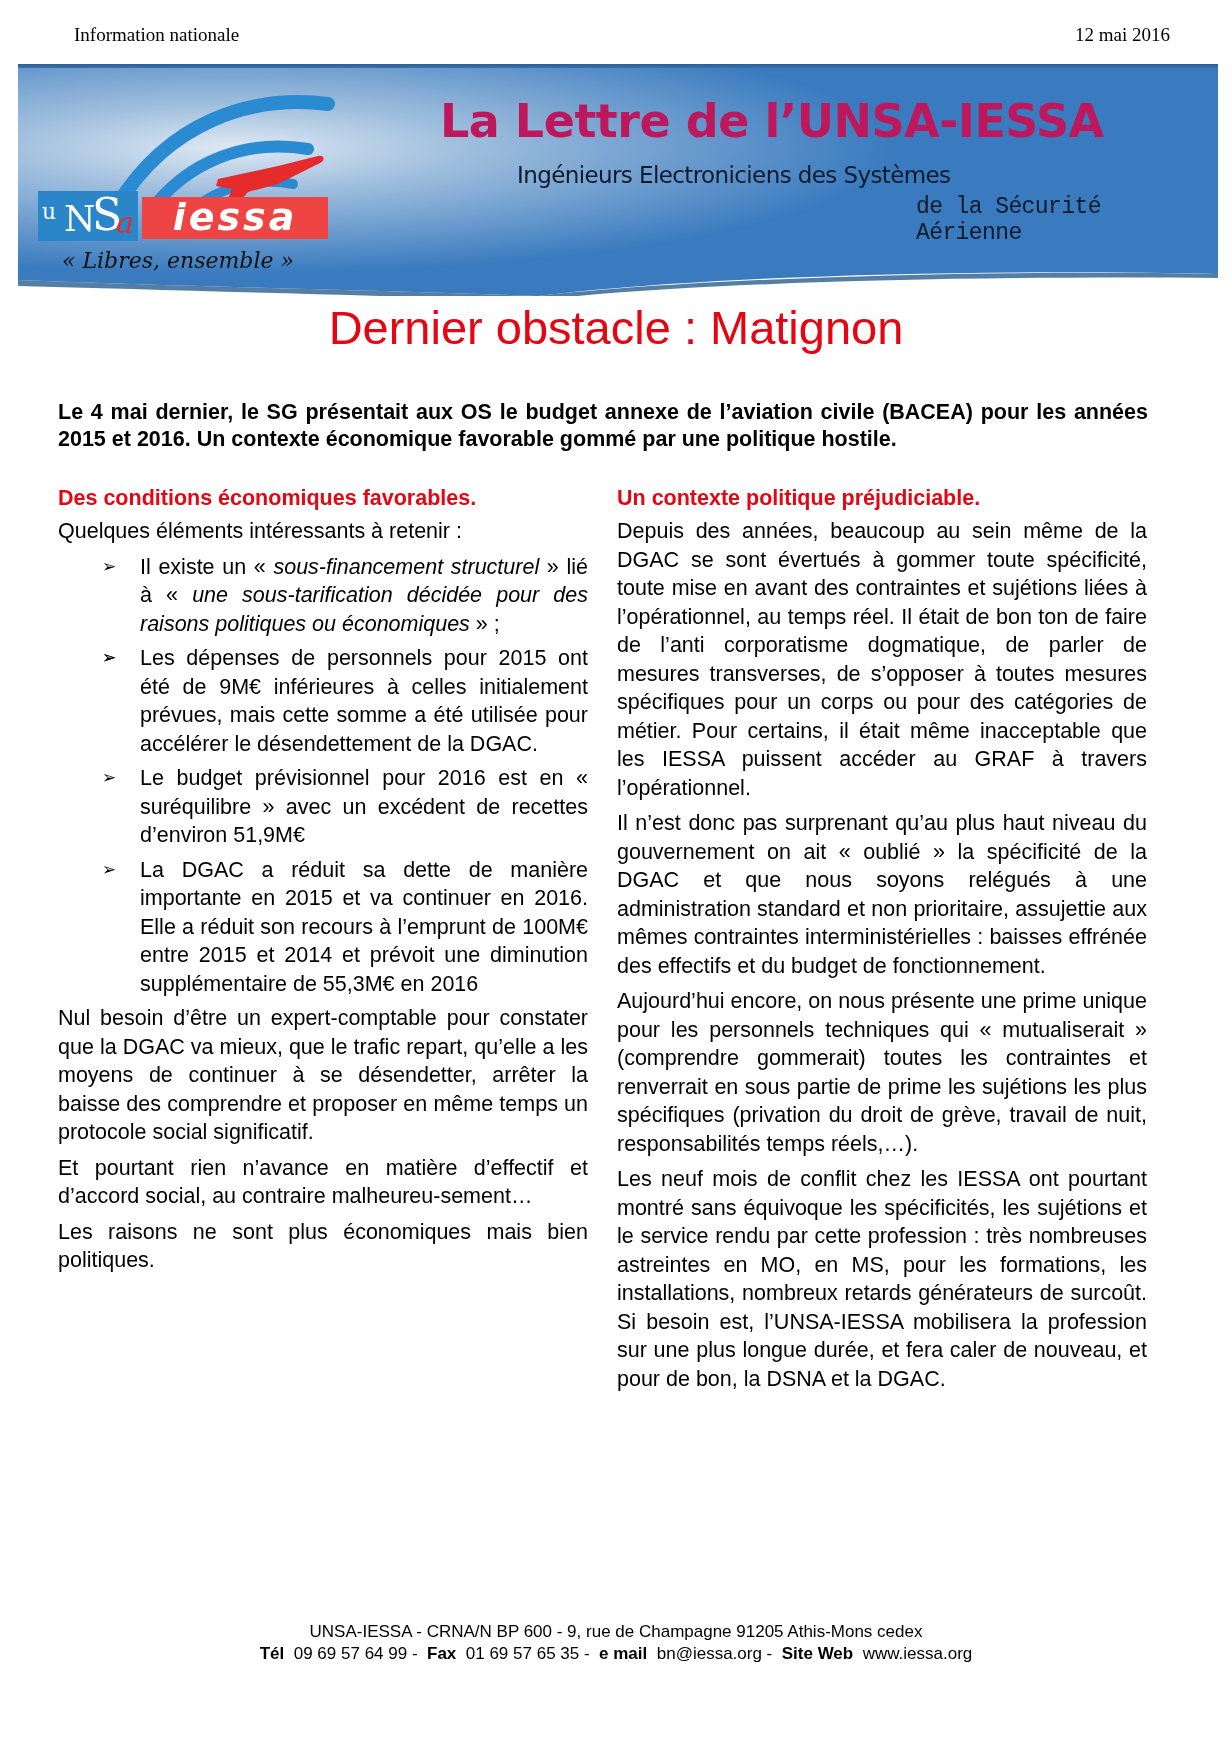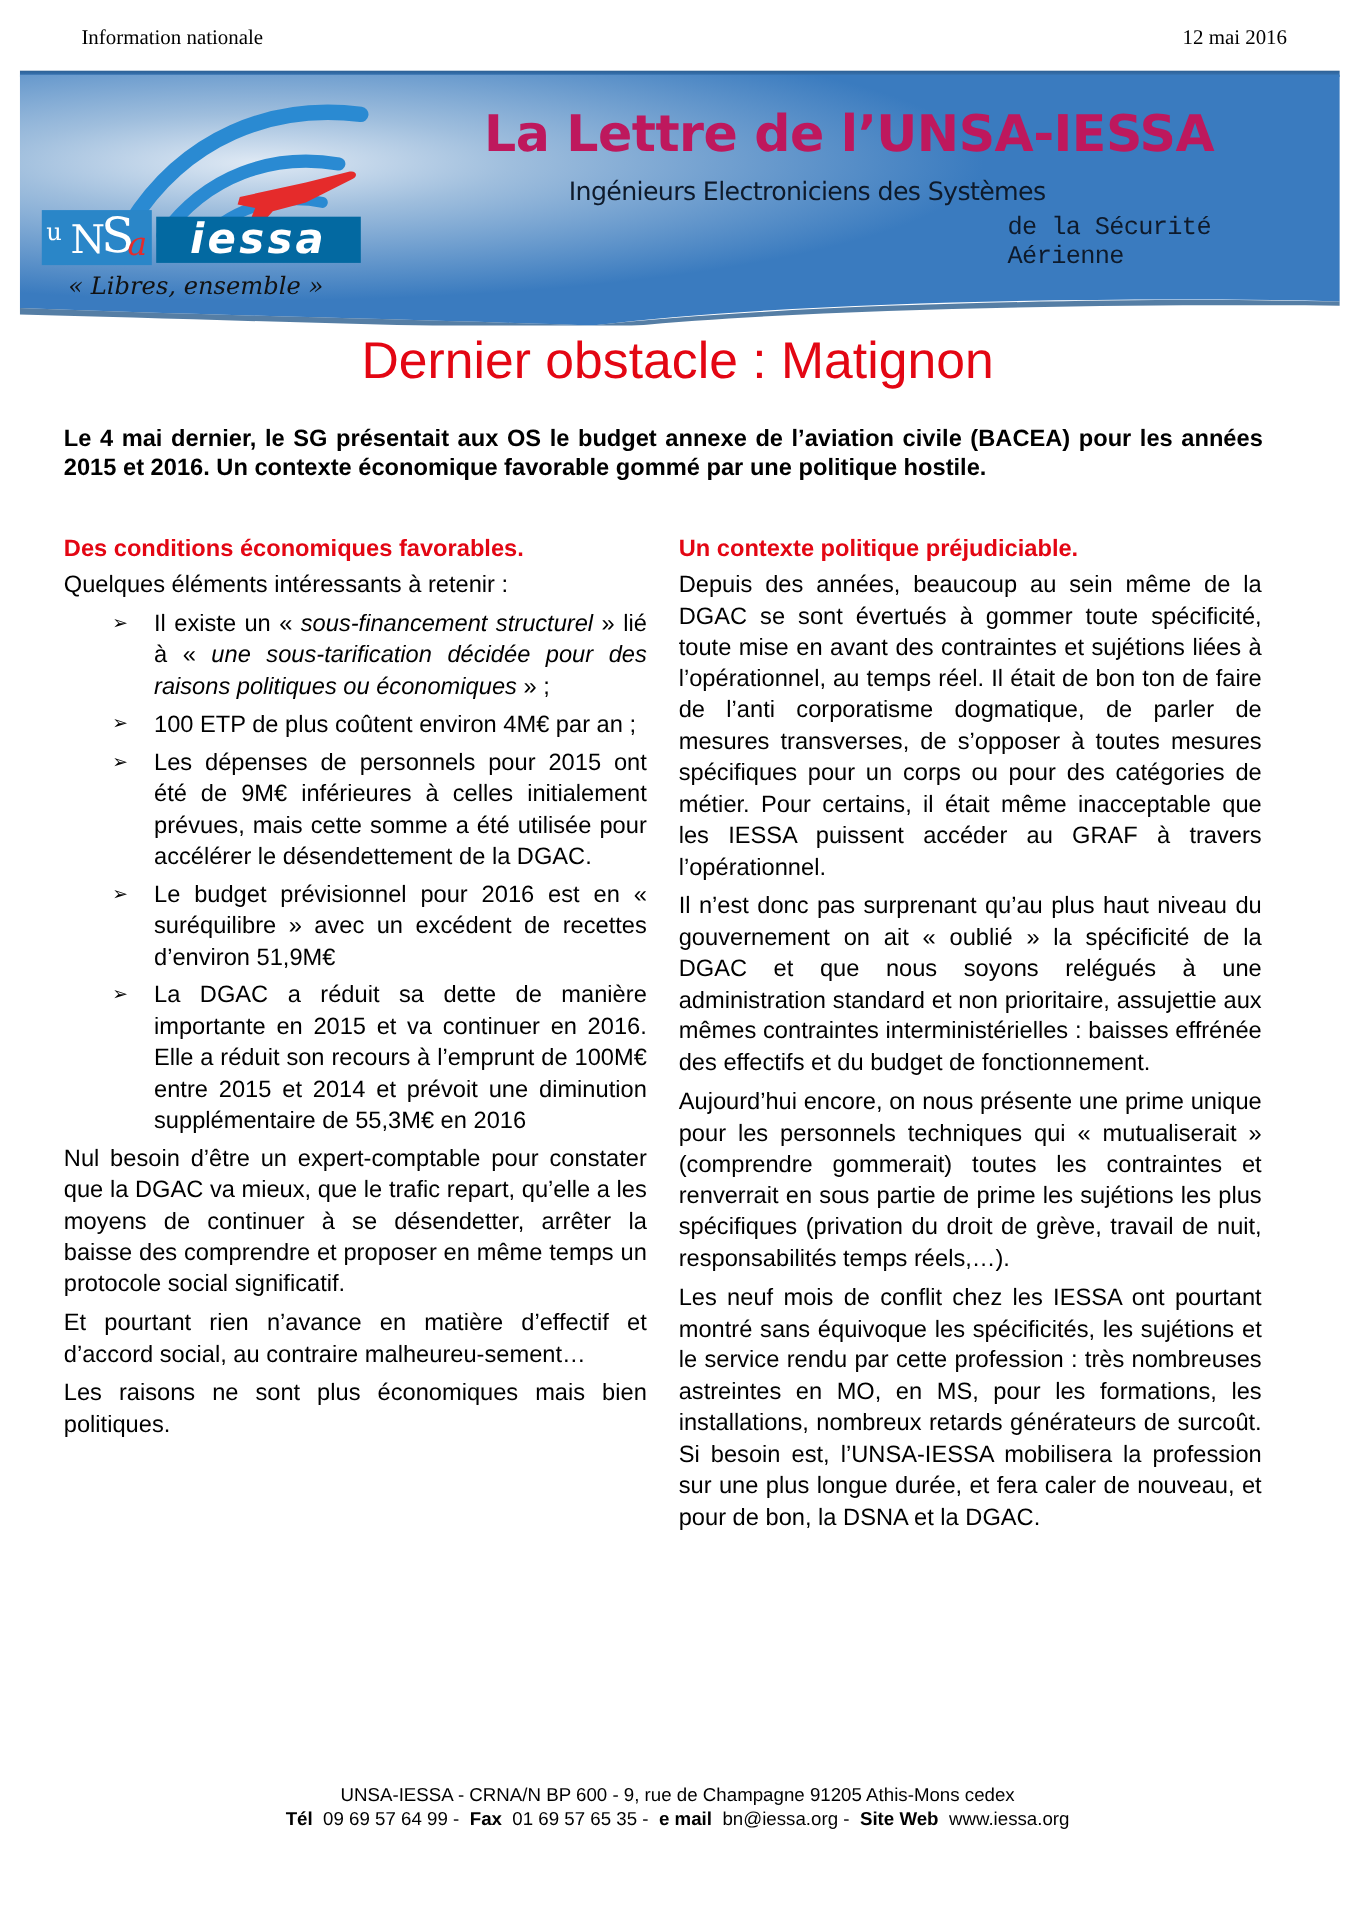--- a/index.html
+++ b/index.html
@@ -10,28 +10,28 @@
   .banner { position:absolute; left:18px; top:64px; width:1200px; height:232px; }
   .banner svg { position:absolute; left:0; top:0; }
   .letter-title { position:absolute; left:440px; top:95px; font-size:46px; font-weight:bold;
                   color:#be185d; letter-spacing:-0.5px; font-family:"DejaVu Sans", sans-serif; }
   .subtitle1 { position:absolute; left:517px; top:162px; font-size:23px; color:#0e1a2b;
                font-family:"DejaVu Sans", sans-serif; letter-spacing:-0.6px; }
   .subtitle2 { position:absolute; left:916px; top:194px; font-size:23px; color:#0e1a2b;
                font-family:Liberation Mono, monospace; letter-spacing:-0.6px; }
   .logo-unsa { position:absolute; left:64px; top:192px; width:100px; height:50px; background:#2a86c8; }
   .logo-unsa span { position:absolute; color:#fff; font-family:"DejaVu Serif", serif; }
-  .logo-iessa { position:absolute; left:156px; top:198px; width:186px; height:42px; background:#0369a1;
+  .logo-iessa { position:absolute; left:156px; top:198px; width:186px; height:42px; background:#ef4444;
                 color:#fff; font-size:38px; font-style:italic; font-weight:bold; line-height:40px;
                 text-align:center; letter-spacing:3px; font-family:"DejaVu Sans", sans-serif; }
   .motto { position:absolute; left:62px; top:248px; font-size:22px; font-style:italic; color:#111;
            font-family:"DejaVu Serif", serif; }
   .main-title { position:absolute; top:300px; left:0; width:1232px; text-align:center;
                 font-size:47px; color:#e30613; }
-  .intro { position:absolute; left:58px; top:385px; width:1090px; font-size:21.5px; font-weight:bold;
+  .intro { position:absolute; left:58px; top:399px; width:1090px; font-size:21.5px; font-weight:bold;
            line-height:27px; text-align:justify; }
   .col { position:absolute; top:484px; font-size:21.5px; line-height:28.5px; }
   .col.left { left:58px; width:530px; }
   .col.right { left:617px; width:530px; }
   .col h2 { margin:0 0 5px 0; font-size:21.5px; font-weight:bold; color:#e30613; line-height:28px; }
   .col p { margin:0 0 7px 0; text-align:justify; }
   .bullets { list-style:none; margin:0 0 4px 0; padding:0 0 0 82px; }
   .bullets li { position:relative; margin:0 0 6px 0; text-align:justify; }
   .bullets li .arrow { position:absolute; left:-38px; top:0; font-size:17px; }
   .footer { position:absolute; top:1621px; left:0; width:1232px; text-align:center; font-size:17px;
@@ -91,21 +91,20 @@
 <div class="col left">
   <h2>Des conditions économiques favorables.</h2>
   <p>Quelques éléments intéressants à retenir :</p>
   <ul class="bullets">
     <li>
       <span class="arrow">➢</span>
       <span>Il existe un « </span><i>sous-financement structurel</i><span> » lié à « </span><i>une sous-tarification décidée pour des raisons politiques ou économiques</i><span> » ;</span>
     </li>
     <li>
       <span class="arrow">➢</span>
-      <span>100 ETP de plus coûtent environ 4M€ par an ;</span>
     </li>
     <li>
       <span class="arrow">➢</span>
       <span>Les dépenses de personnels pour 2015 ont été de 9M€ inférieures à celles initialement prévues, mais cette somme a été utilisée pour accélérer le désendettement de la DGAC.</span>
     </li>
     <li>
       <span class="arrow">➢</span>
       <span>Le budget prévisionnel pour 2016 est en « suréquilibre » avec un excédent de recettes d’environ 51,9M€</span>
     </li>
     <li>

